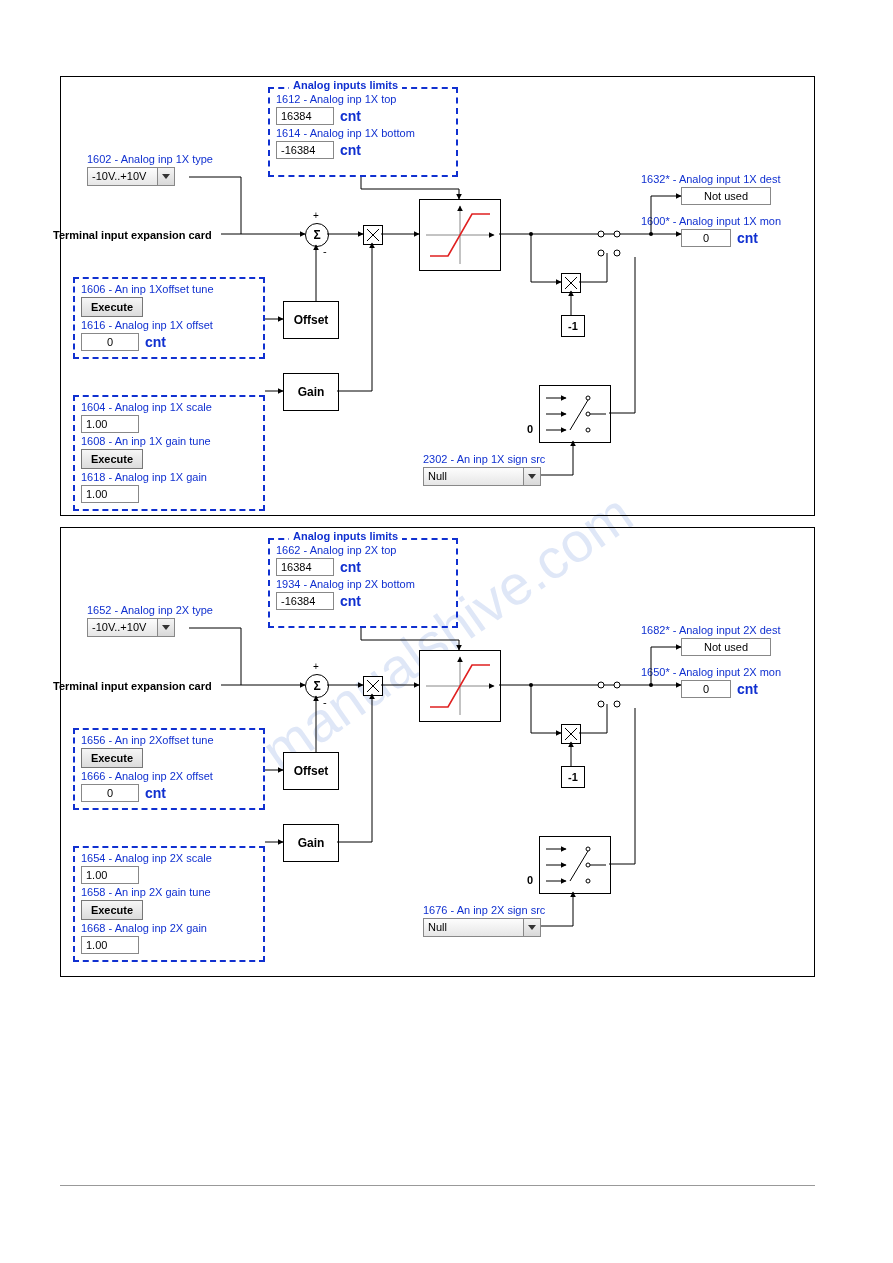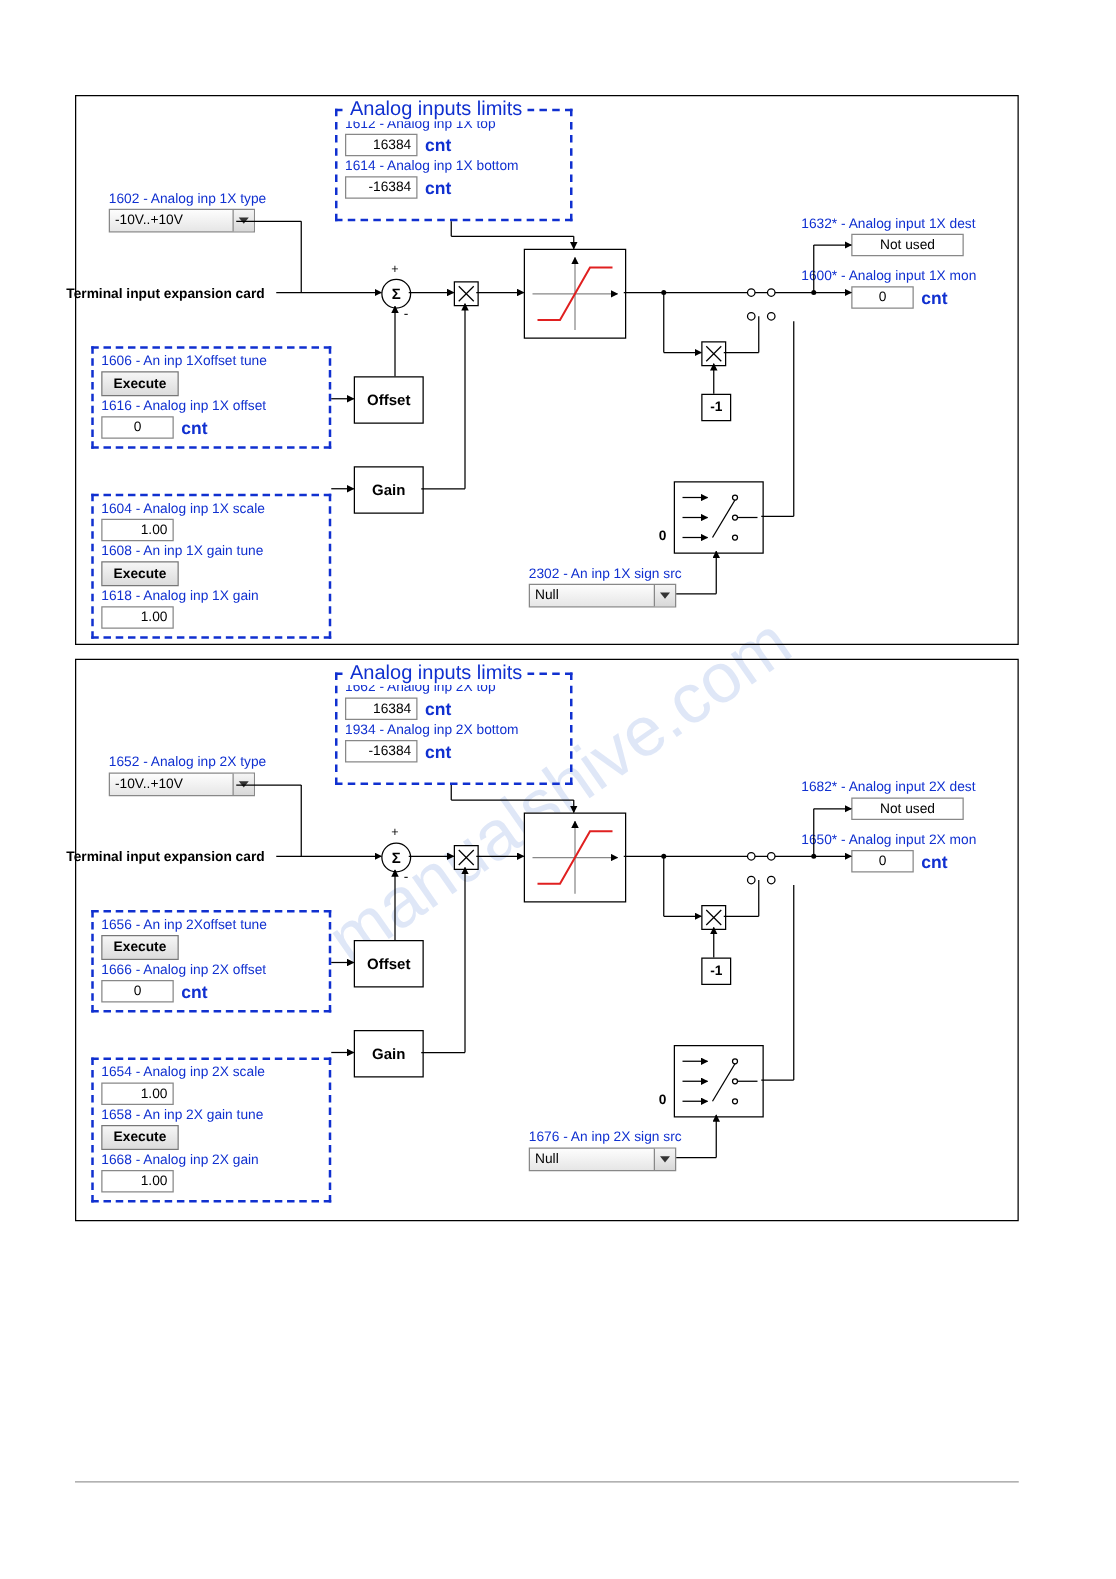--- a/index.html
+++ b/index.html
@@ -2,28 +2,28 @@
 <html><head>
 <meta charset="utf-8">
 <style>
   html,body{margin:0;padding:0;background:#fff;font-family:Arial,Helvetica,sans-serif;font-size:11px;color:#000}
   .page{position:relative;width:893px;height:1263px;background:#fff}
   .panel{position:absolute;left:60px;width:755px;border:1px solid #000;box-sizing:border-box}
   .panel.top{top:76px;height:440px}
   .panel.bottom{top:527px;height:450px}
   .watermark{position:absolute;left:50%;top:50%;transform:translate(-50%,-50%) rotate(-35deg);font-size:56px;color:rgba(80,120,210,0.18);pointer-events:none;user-select:none;white-space:nowrap}
   .grp{position:absolute;border:2px dashed #1030d0;padding:4px 6px 6px 6px;box-sizing:border-box}
-  .grp .title{position:absolute;top:-10px;left:6px;background:#fff;padding:0 4px;color:#1030d0;font-weight:normal;font-size:16px}
+  .grp .title{position:absolute;top:-10px;left:19px;background:#fff;padding:0 4px;color:#1030d0;font-weight:bold;font-size:11px}
   .lbl{color:#1030d0;font-weight:normal;font-size:11px;white-space:nowrap}
   .unit{color:#1030d0;font-weight:bold;font-size:14px}
   .sel,.inp,.out,.btn{font-family:inherit;font-size:11px}
-  .sel{width:117px;height:19px;border:1px solid #888;background:linear-gradient(#fdfdfd,#e6e6e6);position:relative;padding:2px 18px 2px 4px;box-sizing:border-box}
+  .sel{width:88px;height:19px;border:1px solid #888;background:linear-gradient(#fdfdfd,#e6e6e6);position:relative;padding:2px 18px 2px 4px;box-sizing:border-box}
   .sel .caret{position:absolute;right:0;top:0;width:16px;height:17px;border-left:1px solid #888;background:linear-gradient(#f5f5f5,#d8d8d8);display:flex;align-items:center;justify-content:center}
   .sel .caret::after{content:"";border-left:4px solid transparent;border-right:4px solid transparent;border-top:5px solid #333}
-  .inp{width:58px;height:18px;border:1px solid #888;background:#fff;padding:2px 4px;text-align:right;box-sizing:border-box}
+  .inp{width:58px;height:18px;border:1px solid #888;background:#fff;padding:2px 4px;box-sizing:border-box}
   .out{width:78px;height:18px;border:1px solid #888;background:#fff;padding:2px 4px;text-align:center;box-sizing:border-box}
   .btn{min-width:62px;height:20px;border:1px solid #777;background:linear-gradient(#f6f6f6,#dcdcdc);display:inline-flex;align-items:center;justify-content:center;padding:0 8px;box-sizing:border-box;font-weight:bold}
   .row{display:flex;align-items:center;gap:6px;margin:2px 0}
   .block{position:absolute;border:1px solid #000;background:#fff;display:flex;align-items:center;justify-content:center;font-weight:bold;font-size:12px}
   .terminal{position:absolute;font-weight:bold;font-size:11px}
   svg{position:absolute;left:0;top:0;overflow:visible}
   .hr{position:absolute;left:60px;width:755px;border-top:1px solid #999}
 </style>
 </head>
 <body>

